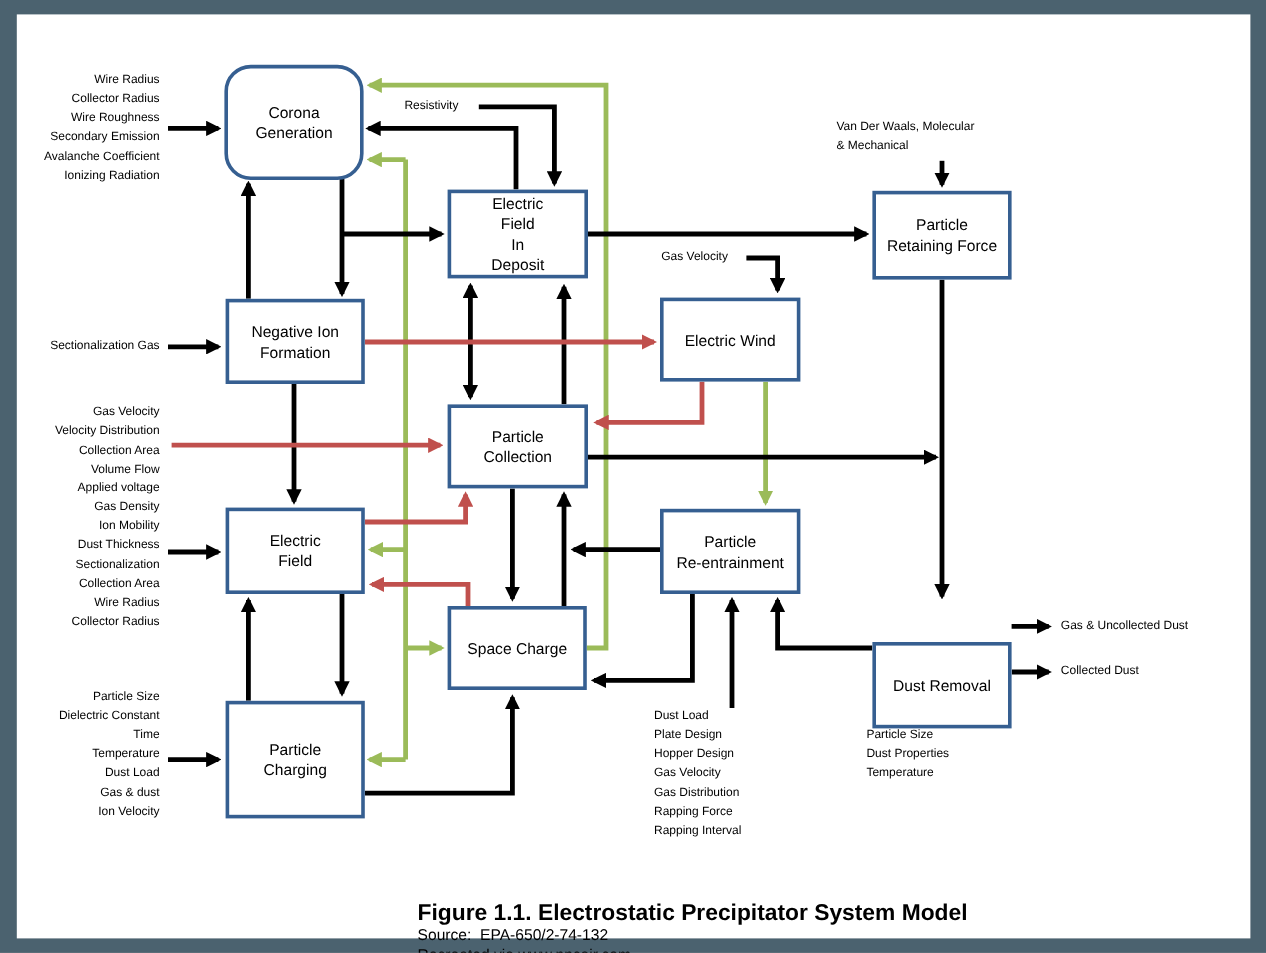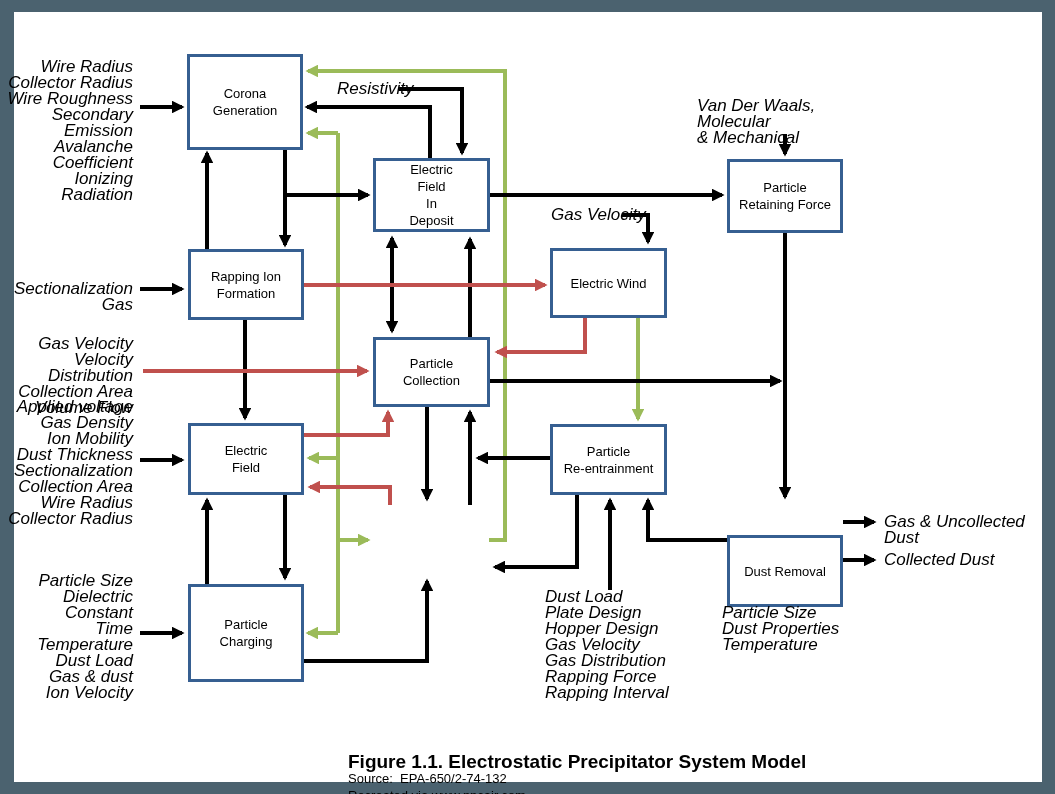--- a/index.html
+++ b/index.html
@@ -14,21 +14,21 @@
   svg.wires{position:absolute;left:0;top:0;}
   .arrow-black{stroke:var(--arrow-black);}
   .arrow-red{stroke:var(--arrow-red);}
   .arrow-green{stroke:var(--arrow-green);}
   #mh-black path{fill:var(--arrow-black);}
   #mh-red path{fill:var(--arrow-red);}
   #mh-green path{fill:var(--arrow-green);}
   .node{position:absolute;border:3px solid var(--box-border);background:var(--canvas);
         display:flex;align-items:center;justify-content:center;text-align:center;
         font-size:13px;line-height:17px;color:var(--text);white-space:pre-line;}
-  .lbl{position:absolute;font-size:17px;line-height:16px;color:var(--text);white-space:pre-wrap;font-style:italic;}
+  .lbl{position:absolute;font-size:10px;line-height:16px;color:var(--text);white-space:pre-wrap;}
   .lbl.right{text-align:right;}
   .lbl.center{text-align:left;}
   .caption{position:absolute;left:348px;top:724px;color:var(--text);}
   .caption .t{font-weight:bold;font-size:19px;line-height:17px;margin-top:29px;}
   .caption .s{font-size:13px;line-height:17px;white-space:pre-wrap;}
 </style>
 </head>
 <body>
 
 <div id="stage">
@@ -88,35 +88,36 @@
         <path class="arrow-black" d="M843,560 H874" marker-end="url(#mh-black)"></path>
 
         <path class="arrow-red" d="M304,285 H545" marker-end="url(#mh-red)"></path>
         <path class="arrow-red" d="M143,371 H367" marker-end="url(#mh-red)"></path>
         <path class="arrow-red" d="M585,318 V352 H497" marker-end="url(#mh-red)"></path>
         <path class="arrow-red" d="M304,435 H388 V412" marker-end="url(#mh-red)"></path>
         <path class="arrow-red" d="M390,505 V487 H310" marker-end="url(#mh-red)"></path>
       </g>
     </svg>
 
-    <div class="node" style="left:187px;top:54px;width:116px;height:96px;">Corona
+    <div class="node" style="left:187px;top:54px;width:116px;height:96px;border-radius:22px;">Corona
 Generation</div>
     <div class="node" style="left:373px;top:158px;width:117px;height:74px;">Electric
 Field
 In
 Deposit</div>
     <div class="node" style="left:727px;top:159px;width:116px;height:74px;">Particle
 Retaining Force</div>
-    <div class="node" style="left:188px;top:249px;width:116px;height:71px;">Rapping Ion
+    <div class="node" style="left:188px;top:249px;width:116px;height:71px;">Negative Ion
 Formation</div>
     <div class="node" style="left:550px;top:248px;width:117px;height:70px;">Electric Wind</div>
     <div class="node" style="left:373px;top:337px;width:117px;height:70px;">Particle
 Collection</div>
     <div class="node" style="left:188px;top:423px;width:116px;height:72px;">Electric
 Field</div>
+    <div class="node" style="left:373px;top:505px;width:116px;height:70px;">Space Charge</div>
     <div class="node" style="left:550px;top:424px;width:117px;height:71px;">Particle
 Re-entrainment</div>
     <div class="node" style="left:188px;top:584px;width:116px;height:98px;">Particle
 Charging</div>
     <div class="node" style="left:727px;top:503px;width:116px;height:72px;margin-top:32px;">Dust Removal</div>
 
     <div class="lbl right" style="left:0;top:59px;width:133px;">Wire Radius
 Collector Radius
 Wire Roughness
 Secondary Emission

